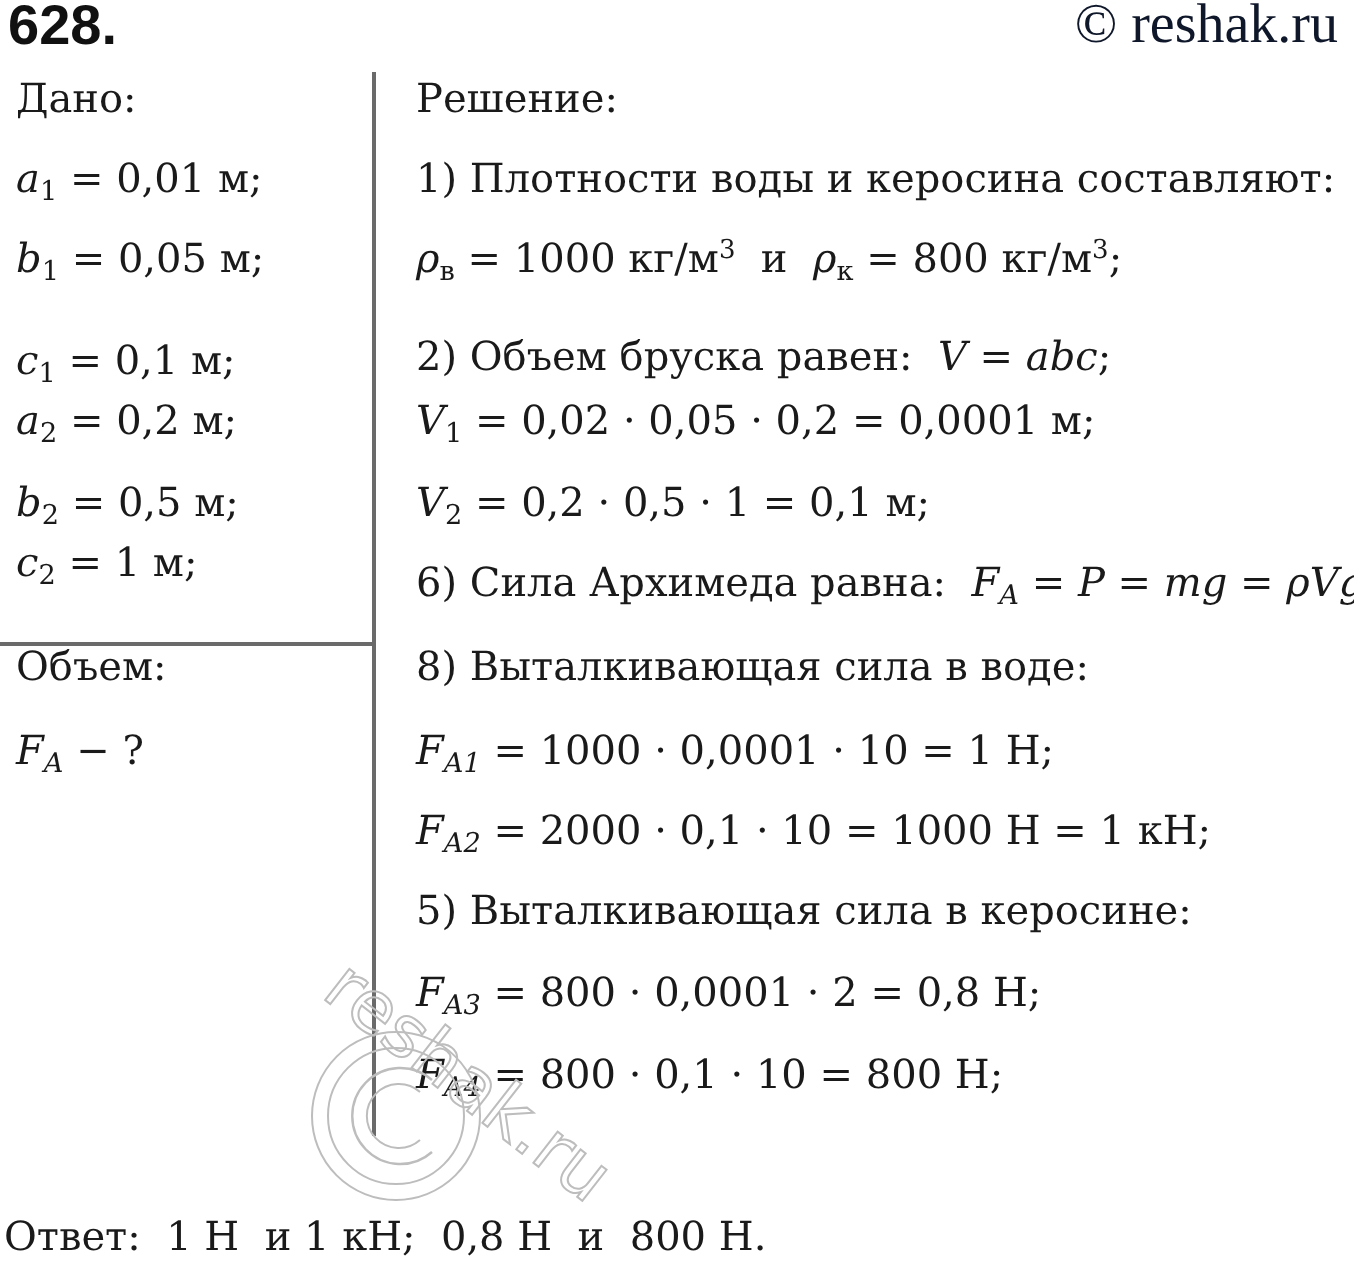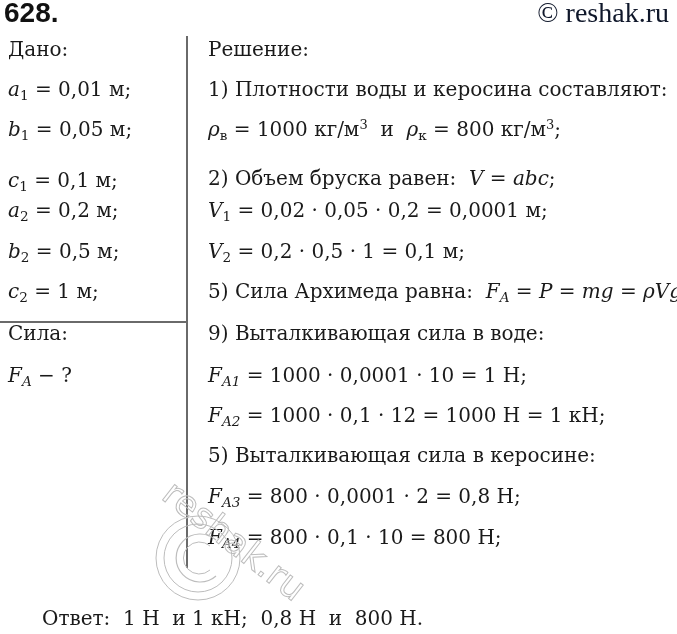--- a/index.html
+++ b/index.html
@@ -29,21 +29,21 @@
   sup { font-size: 0.65em; vertical-align: 0.55em; line-height: 0; }
   .vline {
     position: absolute; left: 186px; top: 36px; width: 1.5px; height: 532px;
     background: #6a6a6a;
   }
   .hline {
     position: absolute; left: 0px; top: 321px; width: 187px; height: 1.5px;
     background: #6a6a6a;
   }
   .answer {
-    position: absolute; left: 2px; top: 605px; font-size: 20px; line-height: 26px; white-space: nowrap; margin-left: 40px;
+    position: absolute; left: 2px; top: 605px; font-size: 20px; line-height: 26px; white-space: nowrap;
   }
   .watermark {
     position: absolute; left: 150px; top: 440px; width: 260px; height: 170px;
     pointer-events: none;
   }
 </style>
 </head>
 <body>
 
 <div class="problem-number">628.</div>
@@ -63,25 +63,25 @@
   </div>
   <div class="line" style="top:167px">
     <span class="math">c</span><sub class="up">1</sub><span> = 0,1 м;</span>
   </div>
   <div class="line" style="top:197px">
     <span class="math">a</span><sub class="up">2</sub><span> = 0,2 м;</span>
   </div>
   <div class="line" style="top:238px">
     <span class="math">b</span><sub class="up">2</sub><span> = 0,5 м;</span>
   </div>
-  <div class="line" style="top:278px">
+  <div class="line" style="top:268px">
     <span class="math">c</span><sub class="up">2</sub><span> = 1 м;</span>
   </div>
 
-  <div class="line" style="top:320px">Сила:</div>
+  <div class="line" style="top:320px">Объем:</div>
   <div class="line" style="top:362px">
     <span class="math">F</span><sub>A</sub><span> − ?</span>
   </div>
 </div>
 
 <div class="right-col">
   <div class="line" style="top:36px">Решение:</div>
   <div class="line" style="top:76px">1) Плотности воды и керосина составляют:</div>
 
   <div class="line" style="top:116px">
@@ -93,30 +93,30 @@
   </div>
 
   <div class="line" style="top:197px">
     <span class="math">V</span><sub class="up">1</sub><span> = 0,02 · 0,05 · 0,2 = 0,0001 м;</span>
   </div>
   <div class="line" style="top:238px">
     <span class="math">V</span><sub class="up">2</sub><span> = 0,2 · 0,5 · 1 = 0,1 м;</span>
   </div>
 
   <div class="line" style="top:278px">
-    <span style="white-space:pre">5) Сила Архимеда равна:  </span><span class="math">F</span><sub>A</sub><span class="math"> = P = mg = ρVg</span><span>;</span>
+    <span style="white-space:pre">6) Сила Архимеда равна:  </span><span class="math">F</span><sub>A</sub><span class="math"> = P = mg = ρVg</span><span>;</span>
   </div>
 
-  <div class="line" style="top:320px">9) Выталкивающая сила в воде:</div>
+  <div class="line" style="top:320px">8) Выталкивающая сила в воде:</div>
 
   <div class="line" style="top:362px">
     <span class="math">F</span><sub>A1</sub><span> = 1000 · 0,0001 · 10 = 1 Н;</span>
   </div>
   <div class="line" style="top:402px">
-    <span class="math">F</span><sub>A2</sub><span> = 1000 · 0,1 · 12 = 1000 Н = 1 кН;</span>
+    <span class="math">F</span><sub>A2</sub><span> = 2000 · 0,1 · 10 = 1000 Н = 1 кН;</span>
   </div>
 
   <div class="line" style="top:442px">5) Выталкивающая сила в керосине:</div>
 
   <div class="line" style="top:483px">
     <span class="math">F</span><sub>A3</sub><span> = 800 · 0,0001 · 2 = 0,8 Н;</span>
   </div>
   <div class="line" style="top:524px">
     <span class="math">F</span><sub>A4</sub><span> = 800 · 0,1 · 10 = 800 Н;</span>
   </div>

